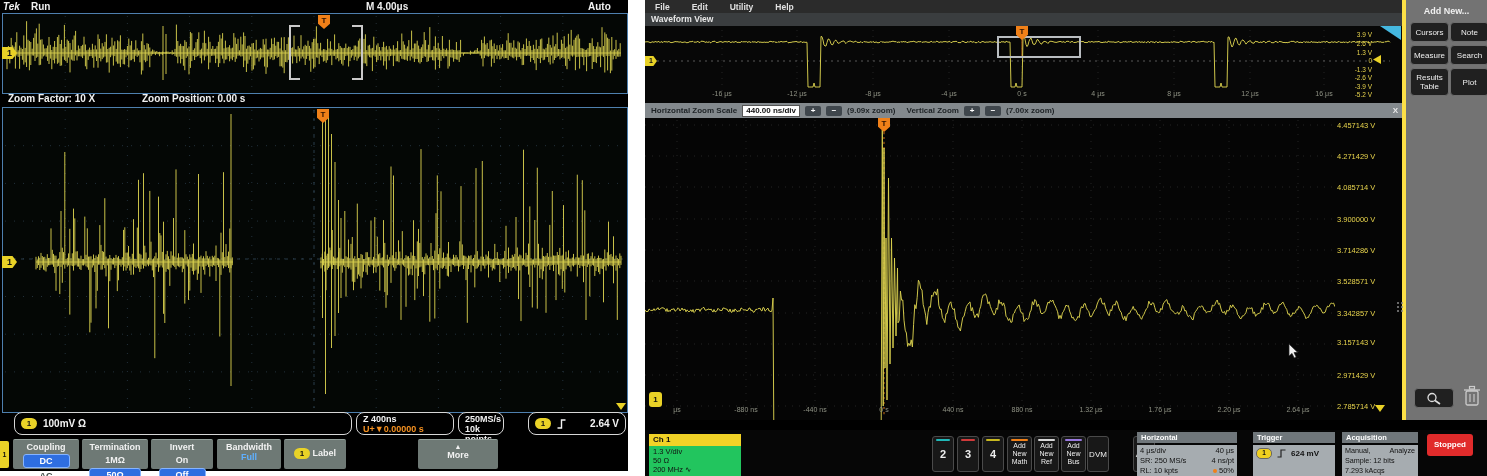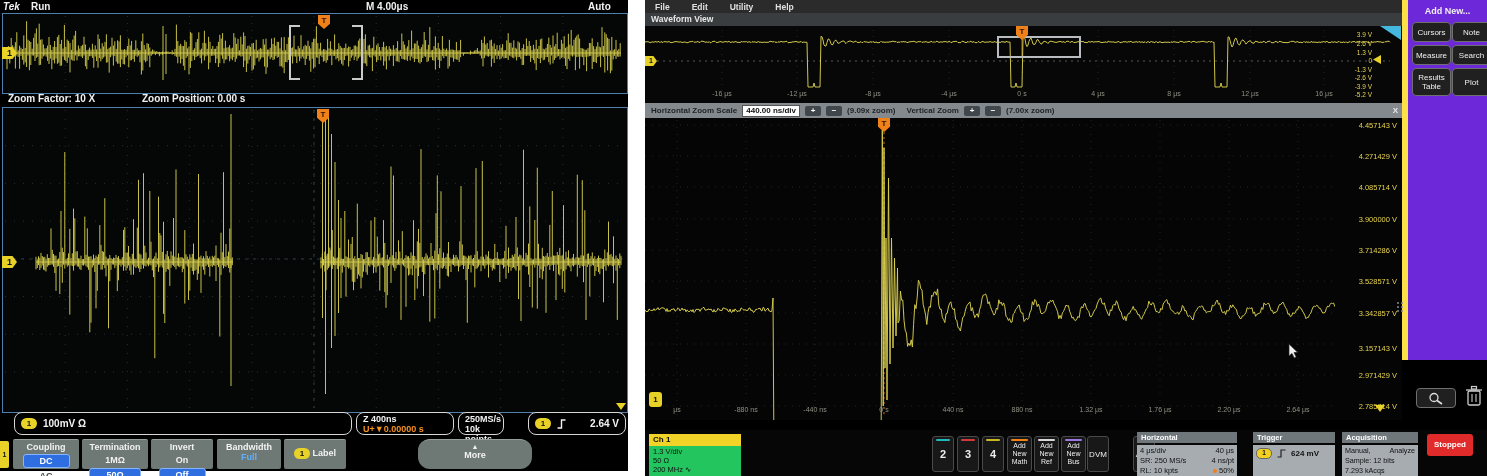--- a/index.html
+++ b/index.html
@@ -50,24 +50,24 @@
   .r-viewtitle{position:absolute;left:0;top:13px;width:757px;height:13px;background:#3a3d3f;
                color:#e8e8e8;font-size:8.5px;font-weight:bold;line-height:13px;padding-left:6px;box-sizing:border-box;}
   .r-ov{position:absolute;left:0;top:26px;width:757px;height:77px;background:#070707;}
   .zoombar{position:absolute;left:0;top:103px;width:757px;height:15px;background:#83898d;
            display:flex;align-items:center;gap:5px;padding-left:6px;box-sizing:border-box;
            color:#1d2225;font-size:8px;font-weight:bold;}
   .zoombar .val{background:#fff;color:#111;border:1px solid #555;padding:0 3px;line-height:10px;font-size:8px;}
   .zb-btn{display:inline-block;width:16px;height:10px;background:#3f464c;color:#fff;border-radius:2px;
           text-align:center;line-height:10px;font-size:8px;}
   .r-main{position:absolute;left:0;top:118px;width:757px;height:302px;background:#050505;}
-  .vlabel{position:absolute;color:#e8d44d;font-size:7.5px;text-align:right;width:60px;}
+  .vlabel{position:absolute;color:#e8d44d;font-size:7.5px;text-align:left;width:60px;}
   .ov-vlabel{position:absolute;color:#e8d44d;font-size:6.5px;text-align:right;width:34px;}
   .tlabel{position:absolute;color:#8f9284;font-size:7px;transform:translateX(-50%);}
-  .sidebar{position:absolute;left:757px;top:0;width:85px;height:360px;background:#6d28d9;border-left:6px solid #fde047;box-sizing:border-box;}
+  .sidebar{position:absolute;left:757px;top:0;width:85px;height:420px;background:#737373;border-left:4px solid #fde047;box-sizing:border-box;}
   .sb-title{color:#f0f0f0;font-size:9px;font-weight:bold;text-align:center;margin-top:6px;}
   .sb-btn{position:absolute;background:#202020;border:1px solid #6f6f6f;border-radius:4px;
           color:#eee;font-size:8px;text-align:center;display:flex;align-items:center;justify-content:center;line-height:9px;}
   .bbar{position:absolute;left:0;top:430px;width:842px;height:46px;background:#060606;}
   .chbadge-h{position:absolute;left:4px;top:4px;width:92px;height:12px;background:#f2d327;color:#111;
              font-size:8px;font-weight:bold;line-height:12px;padding-left:4px;box-sizing:border-box;}
   .chbadge-b{position:absolute;left:4px;top:16px;width:92px;height:40px;background:#22c55e;color:#111;
              font-size:7.5px;line-height:9px;padding:1px 4px;box-sizing:border-box;}
   .sq-btn{position:absolute;top:6px;width:22px;height:36px;background:#181818;border:1px solid #4a4a4a;
           border-radius:3px;color:#eee;font-size:11px;font-weight:bold;display:flex;align-items:center;
@@ -184,21 +184,21 @@
       <span class="chip sel">Off</span>
     </div>
     <div class="menu-btn" style="left:217px;width:64px;">
       <div>Bandwidth</div>
       <div class="blue-val">Full</div>
     </div>
     <div class="menu-btn" style="left:284px;width:62px;padding-top:8px;">
       <span class="badge1">1</span>
       <span>Label</span>
     </div>
-    <div class="menu-btn" style="left:418px;width:114px;padding-top:3px;border-radius:12px;">
+    <div class="menu-btn" style="left:418px;width:80px;padding-top:3px;">
       <div style="font-size:7px;">▲</div>
       <div>More</div>
     </div>
   </section>
 
   <section class="screen" id="right-scope">
     <div class="r-menubar">
       <span>File</span>
       <span>Edit</span>
       <span>Utility</span>
@@ -289,21 +289,21 @@
         </svg>
       <div class="t-flag" style="left:233px;top:0;">T</div>
       <div id="r-main-vlabels">
           <span class="vlabel" style="left: 692px; top: 3px;">4.457143 V</span>
           <span class="vlabel" style="left: 692px; top: 34px;">4.271429 V</span>
           <span class="vlabel" style="left: 692px; top: 65px;">4.085714 V</span>
           <span class="vlabel" style="left: 692px; top: 97px;">3.900000 V</span>
           <span class="vlabel" style="left: 692px; top: 128px;">3.714286 V</span>
           <span class="vlabel" style="left: 692px; top: 159px;">3.528571 V</span>
           <span class="vlabel" style="left: 692px; top: 191px;">3.342857 V</span>
-          <span class="vlabel" style="left: 692px; top: 226px;">3.157143 V</span>
+          <span class="vlabel" style="left: 692px; top: 220px;">3.157143 V</span>
           <span class="vlabel" style="left: 692px; top: 253px;">2.971429 V</span>
           <span class="vlabel" style="left: 692px; top: 284px;">2.785714 V</span>
         </div>
       <div id="r-main-tlabels">
           <span class="tlabel" style="left: 32px; top: 288px;">μs</span>
           <span class="tlabel" style="left: 101px; top: 288px;">-880 ns</span>
           <span class="tlabel" style="left: 170px; top: 288px;">-440 ns</span>
           <span class="tlabel" style="left: 239px; top: 288px;">0 s</span>
           <span class="tlabel" style="left: 308px; top: 288px;">440 ns</span>
           <span class="tlabel" style="left: 377px; top: 288px;">880 ns</span>

